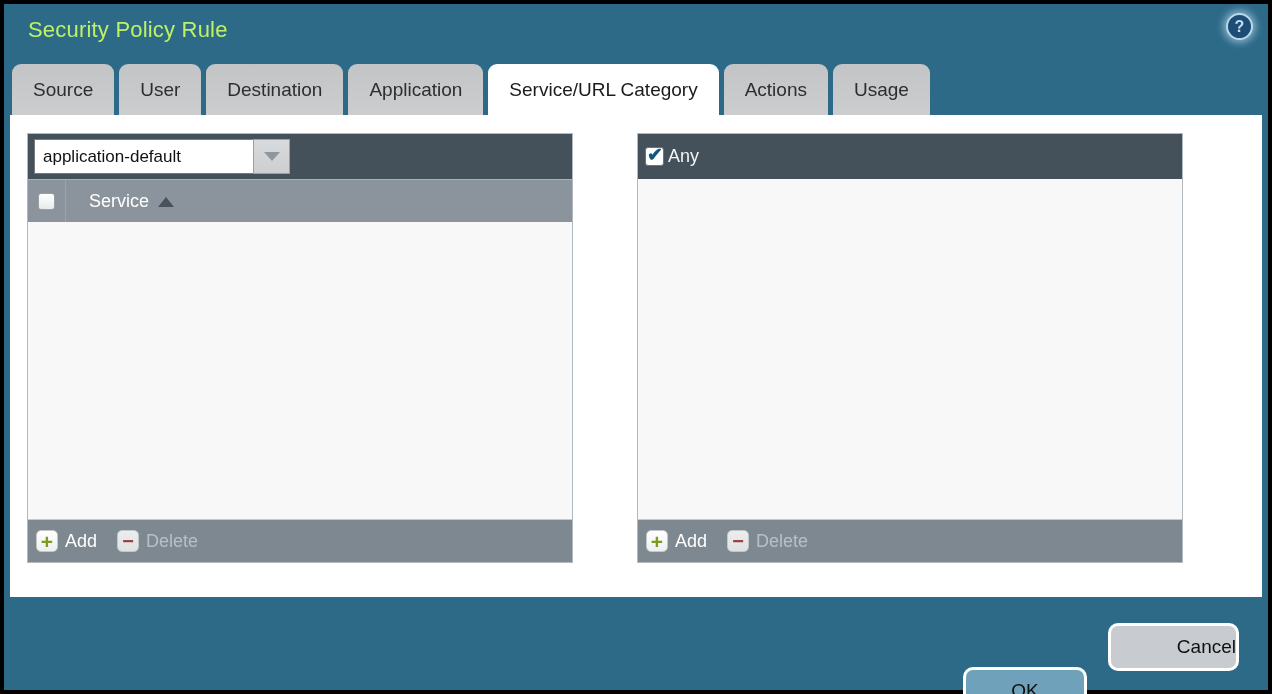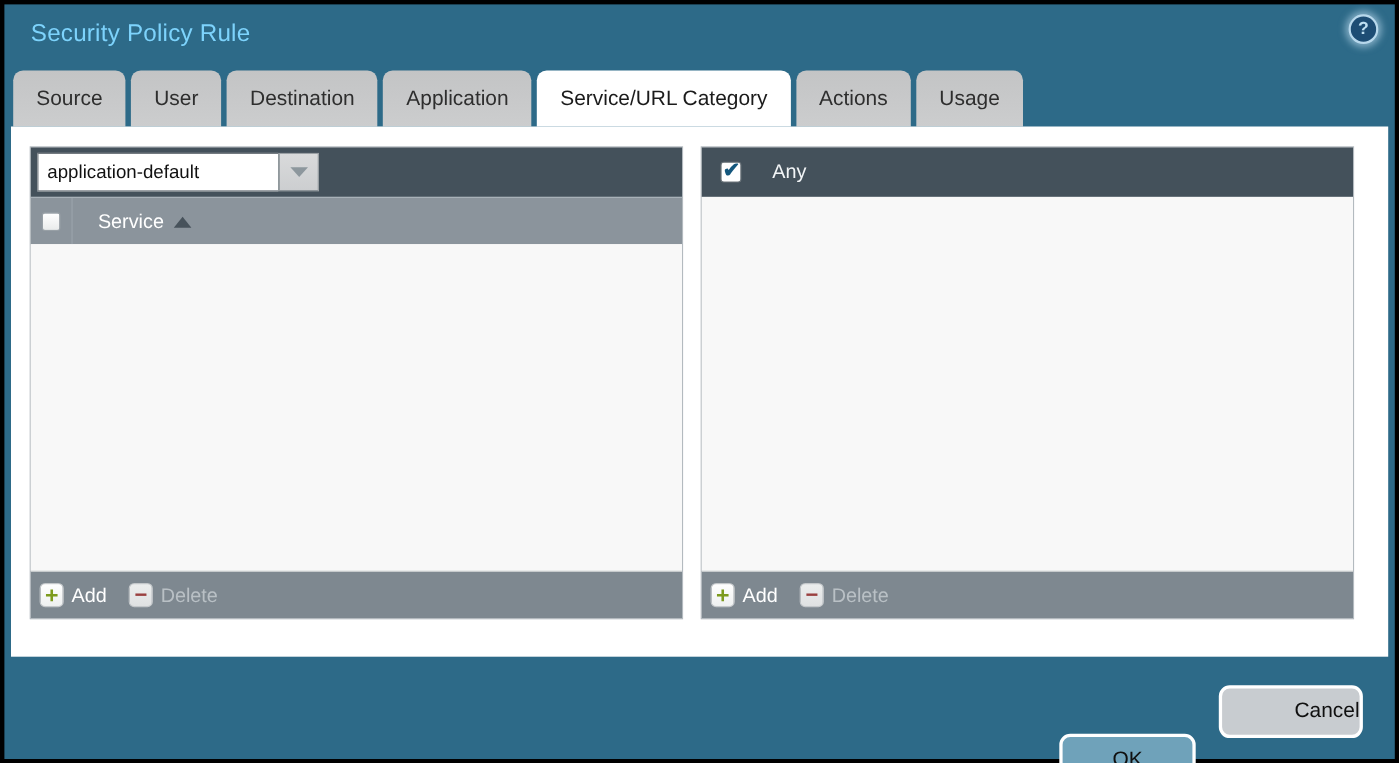--- a/index.html
+++ b/index.html
@@ -13,21 +13,21 @@
   .dialog {
     position: absolute;
     left: 4px; top: 4px; right: 4px; bottom: 4px;
     background: #2d6a88;
   }
   
   .title {
     position: absolute;
     left: 24px; top: 13px;
     font-size: 22px;
-    color: #7dd3fc;
+    color: #bef264;
     letter-spacing: 0.2px;
   }
   .help {
     position: absolute;
     right: 15px; top: 9px;
     width: 27px; height: 27px;
     border-radius: 50%;
     background: #1d4d74;
     border: 2px solid #b7d8ec;
     box-shadow: 0 0 7px 3px rgba(200,228,246,0.55);
@@ -62,21 +62,21 @@
   
   .content {
     position: absolute;
     left: 6px; top: 111px;
     width: 1252px; height: 482px;
     background: #ffffff;
   }
   .panel {
     position: absolute;
     top: 18px;
-    width: 594px; height: 430px;
+    width: 546px; height: 430px;
     display: flex;
     flex-direction: column;
     border: 1px solid #b3babf;
     background: #f8f8f8;
   }
   .panel.left  { left: 17px; }
   .panel.right { left: 627px; }
   .dark-header {
     height: 45px;
     background: #44515b;
@@ -145,21 +145,21 @@
   }
   .checkbox.big { width: 19px; height: 19px; background: #fff; border-color: #6c757b; }
   .checkbox.checked::after {
     content: "\2714";
     position: absolute;
     left: 1px; top: -5px;
     font-size: 19px;
     font-weight: bold;
     color: #14577d;
   }
-  .any-row { display: flex; align-items: center; gap: 28px; padding-left: 17px; }
+  .any-row { display: flex; align-items: center; gap: 4px; padding-left: 7px; }
   .any-label { color: #f2f5f7; font-size: 18px; }
   .list { flex: 1 1 auto; background: #f8f8f8; }
   .panel-footer {
     height: 43px;
     background: #7e8890;
     border-top: 1px solid #c6cacc;
     display: flex;
     align-items: center;
     gap: 20px;
     padding-left: 8px;

